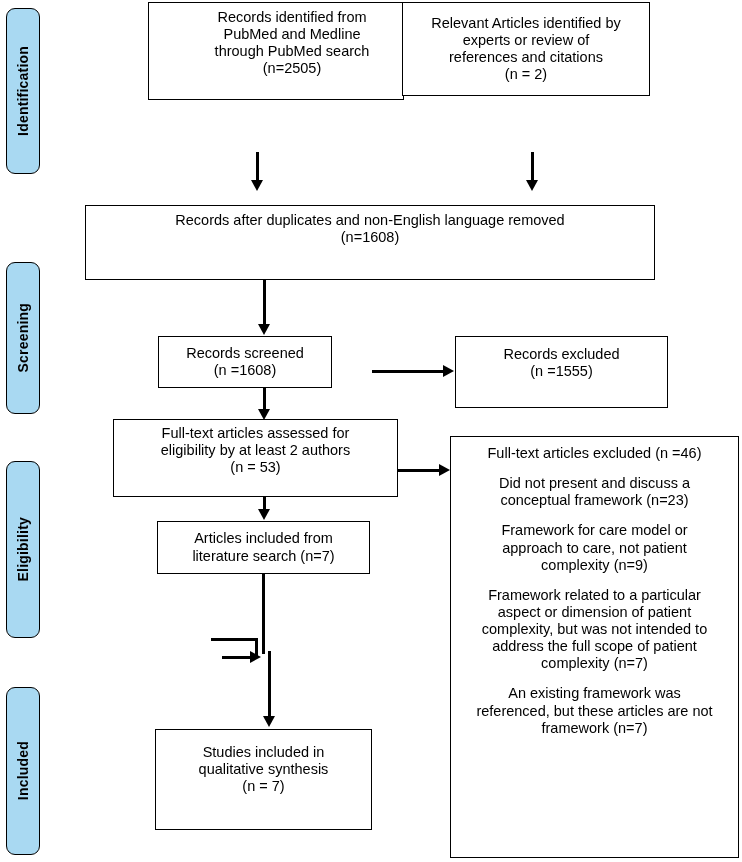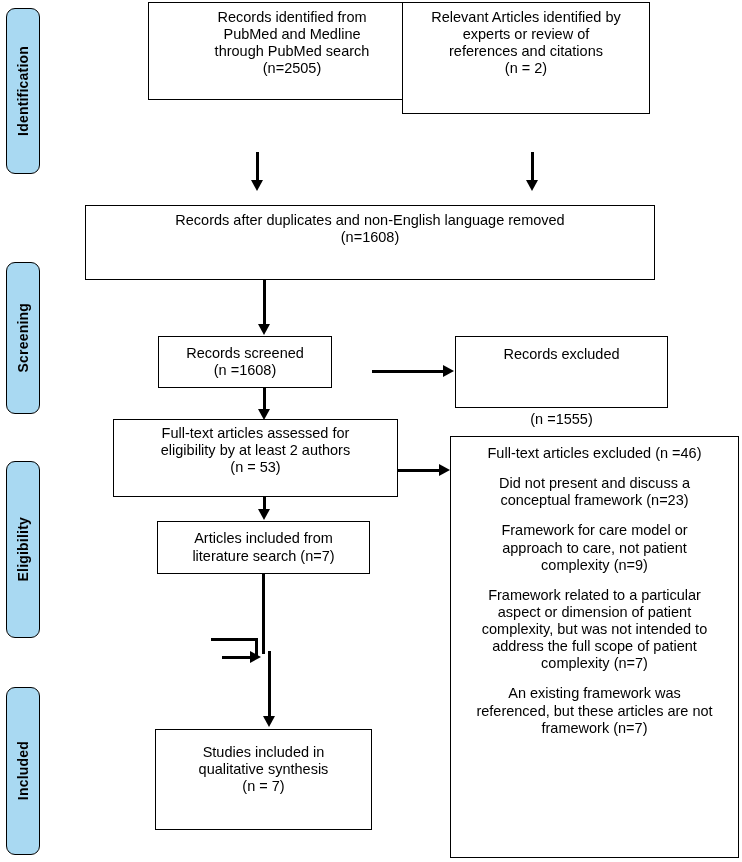--- a/index.html
+++ b/index.html
@@ -104,21 +104,21 @@
     <span class="stage-text">Included</span>
   </div>
 
   <div class="box" style="left:148px; top:2px; width:256px; height:98px; padding-top:6px;padding-left:38px;">
     <p>Records identified from</p>
     <p>PubMed and Medline</p>
     <p>through PubMed search</p>
     <p>(n=2505)</p>
   </div>
 
-  <div class="box" style="left:402px; top:2px; width:248px; height:112px; padding-top:6px;">
+  <div class="box" style="left:402px; top:2px; width:248px; height:94px; padding-top:12px;">
     <p>Relevant Articles identified by</p>
     <p>experts or review of</p>
     <p>references and citations</p>
     <p>(n = 2)</p>
   </div>
 
   <div class="vline" style="left:256px; top:152px; height:30px;"></div>
   <div class="arrow-down" style="left:251px; top:180px;"></div>
 
   <div class="vline" style="left:531px; top:152px; height:30px;"></div>
@@ -130,21 +130,21 @@
   </div>
 
   <div class="vline" style="left:263px; top:280px; height:45px;"></div>
   <div class="arrow-down" style="left:258px; top:324px;"></div>
 
   <div class="box center-v" style="left:158px; top:336px; width:174px; height:52px;">
     <p>Records screened</p>
     <p>(n =1608)</p>
   </div>
 
-  <div class="box" style="left:455px; top:336px; width:213px; height:72px; padding-top:9px;gap:48px;">
+  <div class="box" style="left:455px; top:336px; width:213px; height:72px; padding-top:9px;">
     <p>Records excluded</p>
     <p>(n =1555)</p>
   </div>
 
   <div class="hline" style="left:372px; top:370px; width:72px;"></div>
   <div class="arrow-right" style="left:443px; top:365px;"></div>
 
   <div class="vline" style="left:263px; top:388px; height:23px;"></div>
   <div class="arrow-down" style="left:258px; top:409px;"></div>
 

